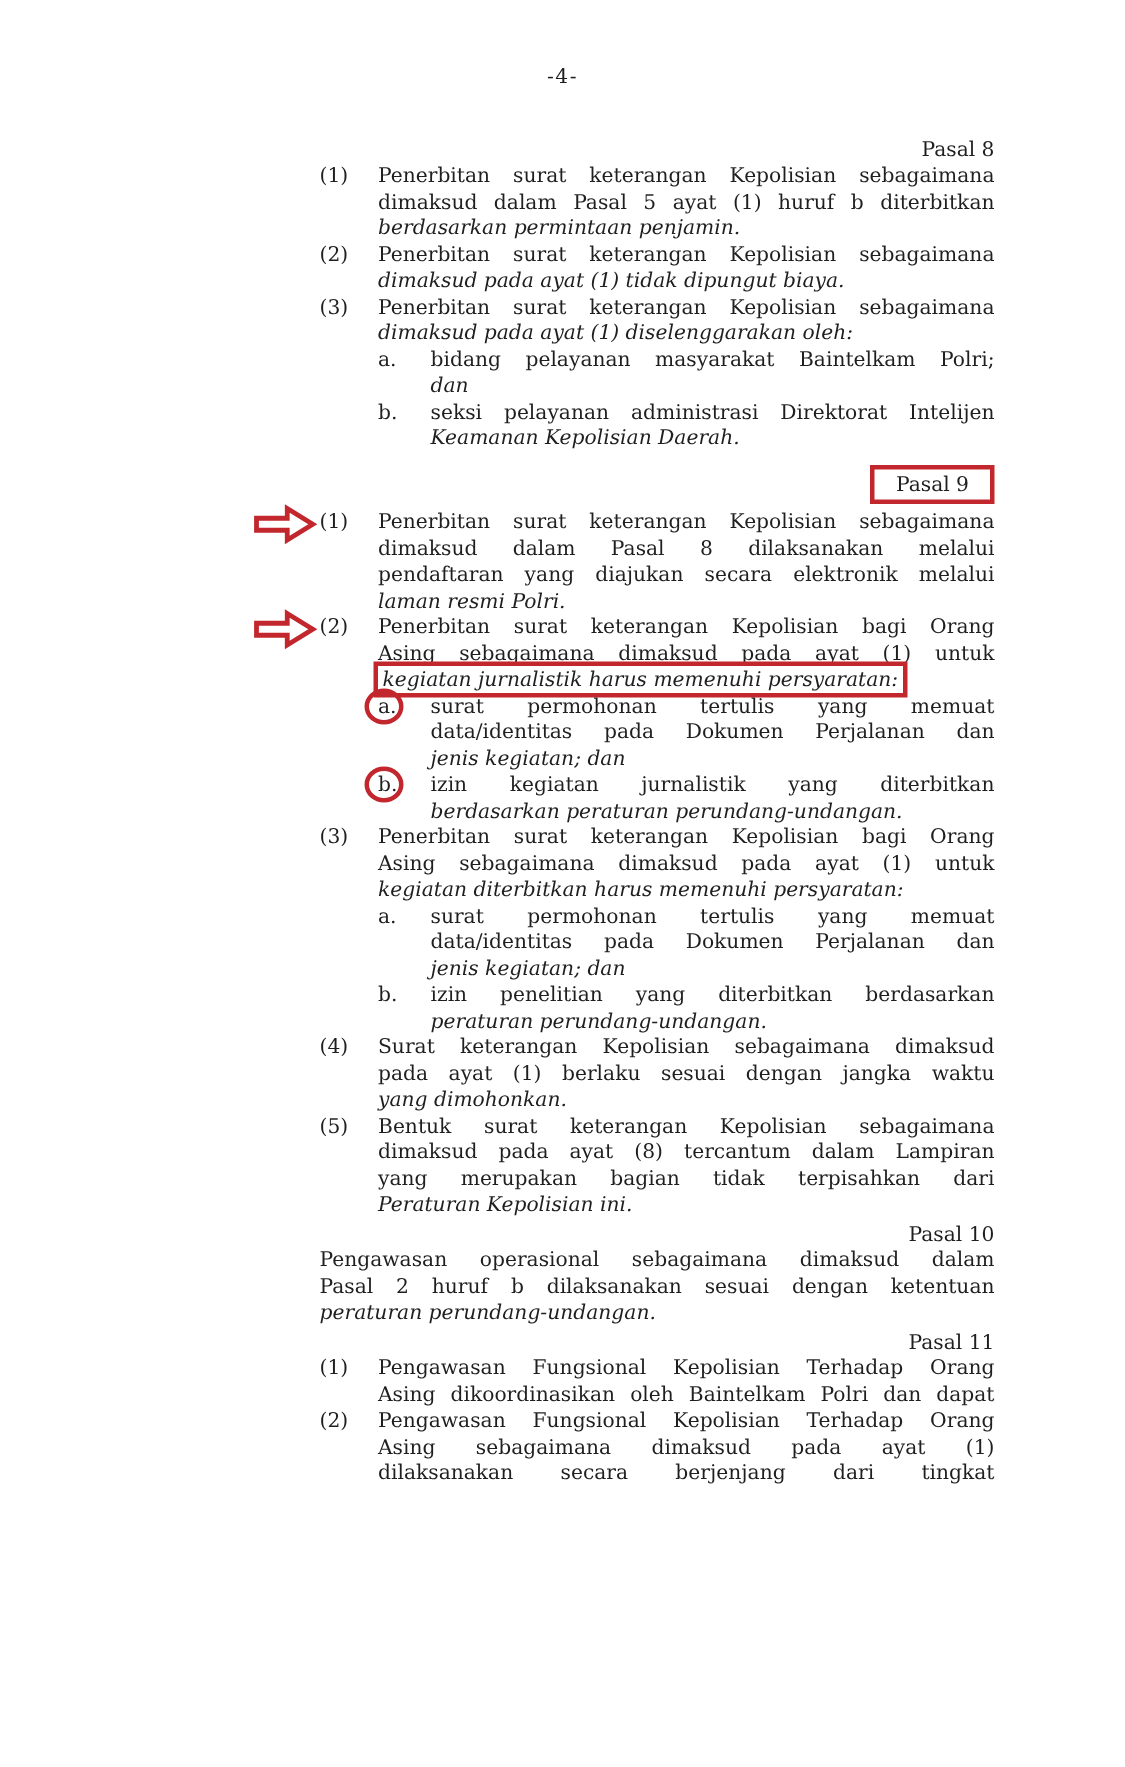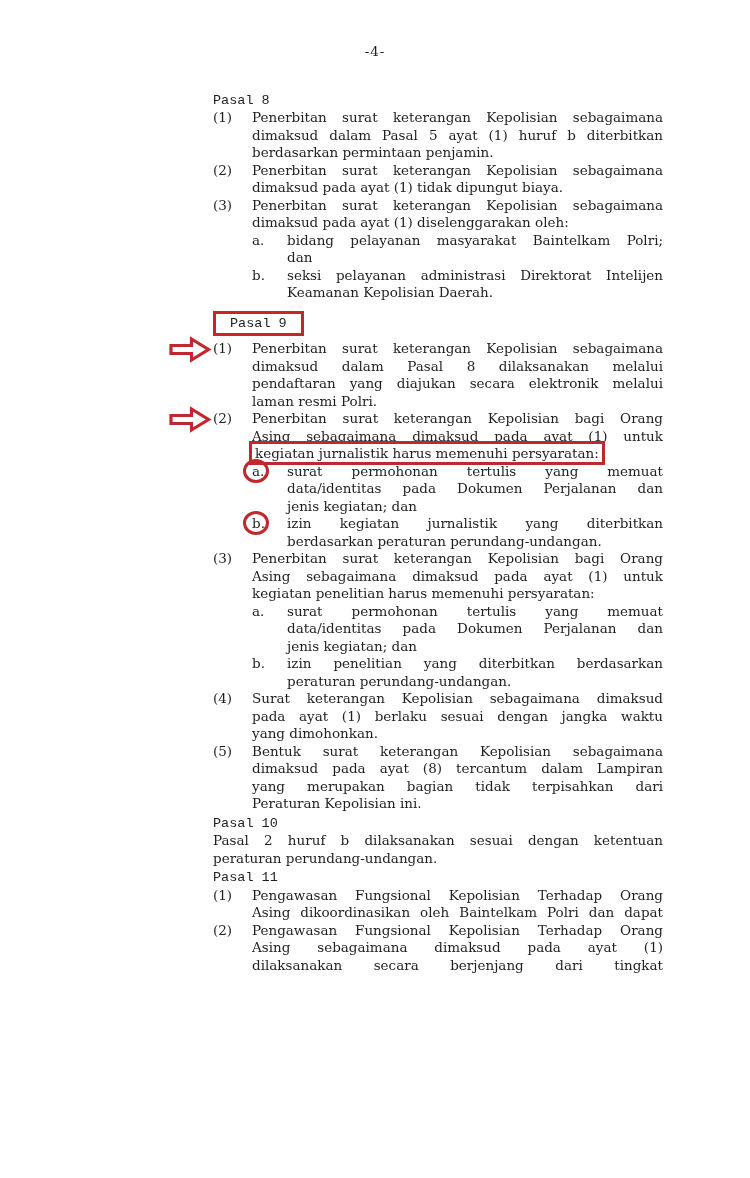--- a/index.html
+++ b/index.html
@@ -23,31 +23,31 @@
     text-align: center;
     letter-spacing: 1px;
   }
   .content {
     margin-left: 213px;
     width: 450px;
   }
   .section { margin-top: 2px; }
   .section:first-child { margin-top: 0; }
   .section.tight { margin-top: 13px; }
-  .section-title { text-align: left; font-family: Liberation Mono, monospace; }
+  .section-title { text-align: right; }
   .section.tight .section-title { margin-bottom: 8px; }
   .boxtitle {
     border: 3px solid var(--red);
     padding: 2px 14px;
   }
   .para .jl, .body .jl, .sbody .jl {
     text-align: justify;
     text-align-last: justify;
   }
-  .tl { text-align: left; }
+  .tl { text-align: left; font-style: italic; }
   .item { display: flex; position: relative; }
   .item > .num { flex: 0 0 39px; }
   .item > .body { flex: 1 1 auto; min-width: 0; }
   .sub { display: flex; }
   .sub > .letter { flex: 0 0 35px; position: relative; }
   .sub > .sbody { flex: 1 1 auto; min-width: 0; }
   .phrase-box {
     border: 3px solid var(--red);
     padding: 1px 3px;
     margin-left: -3px;
@@ -158,21 +158,21 @@
                 <div class="tl">berdasarkan peraturan perundang-undangan.</div>
               </div>
             </div>
           </div>
         </div>
         <div class="item">
           <div class="num">(3)</div>
           <div class="body">
             <div class="jl">Penerbitan surat keterangan Kepolisian bagi Orang</div>
             <div class="jl">Asing sebagaimana dimaksud pada ayat (1) untuk</div>
-            <div class="tl">kegiatan penelitian harus memenuhi persyaratan:</div>
+            <div class="tl">kegiatan diterbitkan harus memenuhi persyaratan:</div>
             <div class="sub">
               <div class="letter">a.</div>
               <div class="sbody">
                 <div class="jl">surat permohonan tertulis yang memuat</div>
                 <div class="jl">data/identitas pada Dokumen Perjalanan dan</div>
                 <div class="tl">jenis kegiatan; dan</div>
               </div>
             </div>
             <div class="sub">
               <div class="letter">b.</div>
@@ -197,20 +197,21 @@
             <div class="jl">Bentuk surat keterangan Kepolisian sebagaimana</div>
             <div class="jl">dimaksud pada ayat (8) tercantum dalam Lampiran</div>
             <div class="jl">yang merupakan bagian tidak terpisahkan dari</div>
             <div class="tl">Peraturan Kepolisian ini.</div>
           </div>
         </div>
       </div>
       <div class="section">
         <div class="section-title">Pasal 10</div>
         <div class="para">
+          <div class="jl">Pengawasan operasional sebagaimana dimaksud dalam</div>
           <div class="jl">Pasal 2 huruf b dilaksanakan sesuai dengan ketentuan</div>
           <div class="tl">peraturan perundang-undangan.</div>
         </div>
       </div>
       <div class="section">
         <div class="section-title">Pasal 11</div>
         <div class="item">
           <div class="num">(1)</div>
           <div class="body">
             <div class="jl">Pengawasan Fungsional Kepolisian Terhadap Orang</div>

